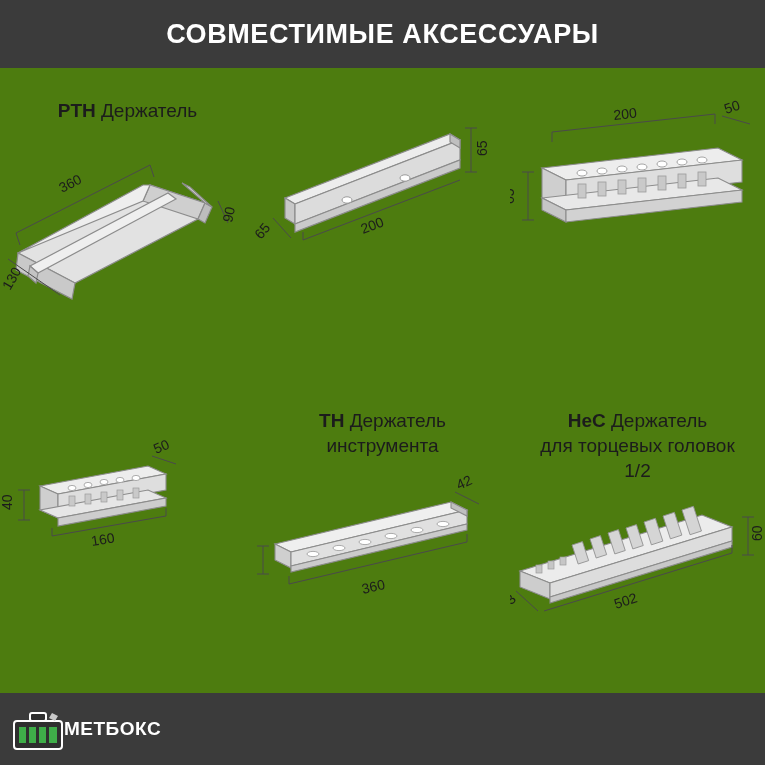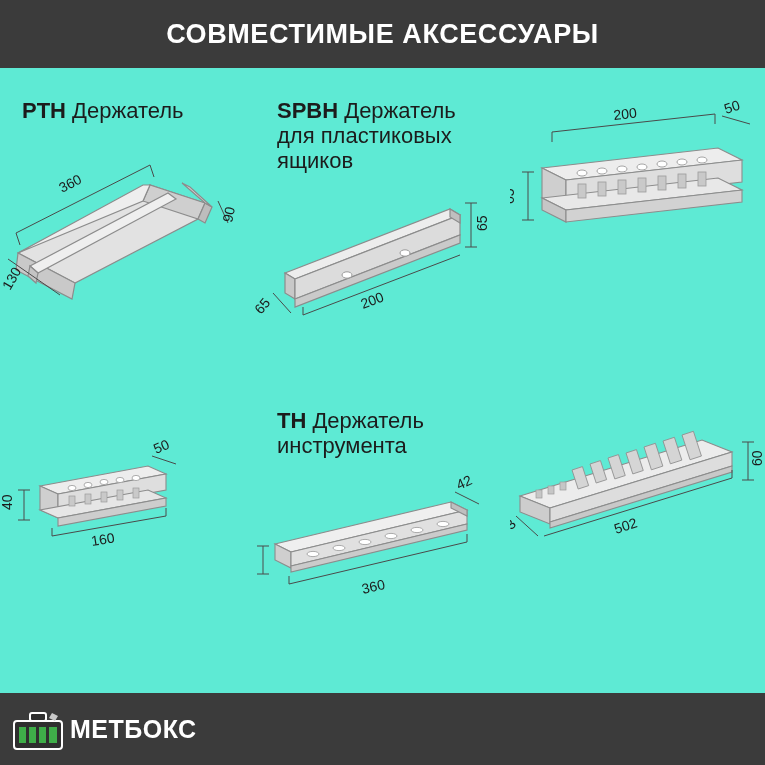--- a/index.html
+++ b/index.html
@@ -11,21 +11,21 @@
     height: 765px;
     background: #ffffff;
     font-family: "Liberation Sans", sans-serif;
     overflow: hidden;
     position: relative;
   }
   .page {
     width: 765px;
     height: 765px;
     position: relative;
-    background: #5eead4;
+    background: #4d7c0f;
   }
 
   
   .header {
     position: absolute;
     left: 0;
     top: 0;
     width: 765px;
     height: 68px;
     background: #3b3b3b;
@@ -47,22 +47,22 @@
     left: 0;
     top: 68px;
     width: 765px;
     height: 625px;
   }
   .cell {
     position: absolute;
     width: 255px;
   }
   .cell-title {
-    text-align: left;
-    font-size: 22px;
+    text-align: center;
+    font-size: 19px;
     line-height: 25px;
     color: #1c1c1c;
     padding: 0 22px;
     box-sizing: border-box;
   }
   .cell-title .code {
     font-weight: bold;
   }
   .fig {
     position: relative;
@@ -92,24 +92,23 @@
     align-items: center;
   }
   .logo-box {
     position: relative;
     width: 52px;
     height: 44px;
     margin-left: 4px;
   }
   .logo-text {
     color: #ffffff;
-    font-size: 25px;
+    font-size: 19px;
     font-weight: bold;
     letter-spacing: 0.5px;
-    margin-left: 6px;
     font-family: "Liberation Sans", sans-serif;
   }
   .dim-label {
     font-size: 14px;
     fill: #1c1c1c;
     font-family: "Liberation Sans", sans-serif;
   }
 </style>
 </head>
 <body>
@@ -152,25 +151,20 @@
             <line x1="8" y1="136" x2="60" y2="172"></line>
           </g>
           <text class="dim-label" x="62" y="70" transform="rotate(-27 62 70)">360</text>
           <text class="dim-label" x="232" y="100" transform="rotate(-78 232 100)">90</text>
           <text class="dim-label" x="10" y="168" transform="rotate(-60 10 168)">130</text>
         </svg>
       </div>
     </div>
 
     <div class="cell" style="left:255px; top:30px;">
-      <div class="cell-title">
-        <span class="code">SPBH</span><span> Держатель</span><br>
-        <span>для пластиковых</span><br>
-        <span>ящиков</span>
-      </div>
       <div class="fig" style="height:160px;">
         <svg width="255" height="160" viewBox="0 0 255 160">
           <g stroke="#8c8c8c" stroke-width="1.2">
 
             <polygon points="30,100 195,36 205,42 40,106" fill="#ededed"></polygon>
             <polygon points="30,100 40,106 40,126 30,120" fill="#c8c8c8"></polygon>
             <polygon points="40,106 205,42 205,62 40,126" fill="#dcdcdc"></polygon>
             <polygon points="40,126 205,62 205,70 40,134" fill="#cacaca"></polygon>
             <polygon points="195,36 205,42 205,50 195,44" fill="#bfbfbf"></polygon>
           </g>
@@ -325,20 +319,24 @@
             <line x1="212" y1="84" x2="212" y2="76"></line>
           </g>
           <text class="dim-label" x="204" y="32" transform="rotate(-24 204 32)">42</text>
           <text class="dim-label" x="-2" y="108" transform="rotate(-90 -2 108)">40</text>
           <text class="dim-label" x="108" y="136" transform="rotate(-13 108 136)">360</text>
         </svg>
       </div>
     </div>
 
     <div class="cell" style="left:510px; top:340px;">
+      <div class="cell-title">
+        <span class="code">HeC</span><span> Держатель</span><br>
+        <span>для торцевых головок 1/2</span>
+      </div>
       <div class="fig" style="height:150px;">
         <svg width="255" height="150" viewBox="0 0 255 150">
           <g stroke="#8c8c8c" stroke-width="1.1">
 
             <polygon points="10,88 192,32 222,44 40,100" fill="#ececec"></polygon>
             <polygon points="10,88 40,100 40,116 10,104" fill="#cdcdcd"></polygon>
             <polygon points="40,100 222,44 222,58 40,114" fill="#dddddd"></polygon>
             <polygon points="40,114 222,58 222,64 40,120" fill="#c8c8c8"></polygon>
           </g>
 

